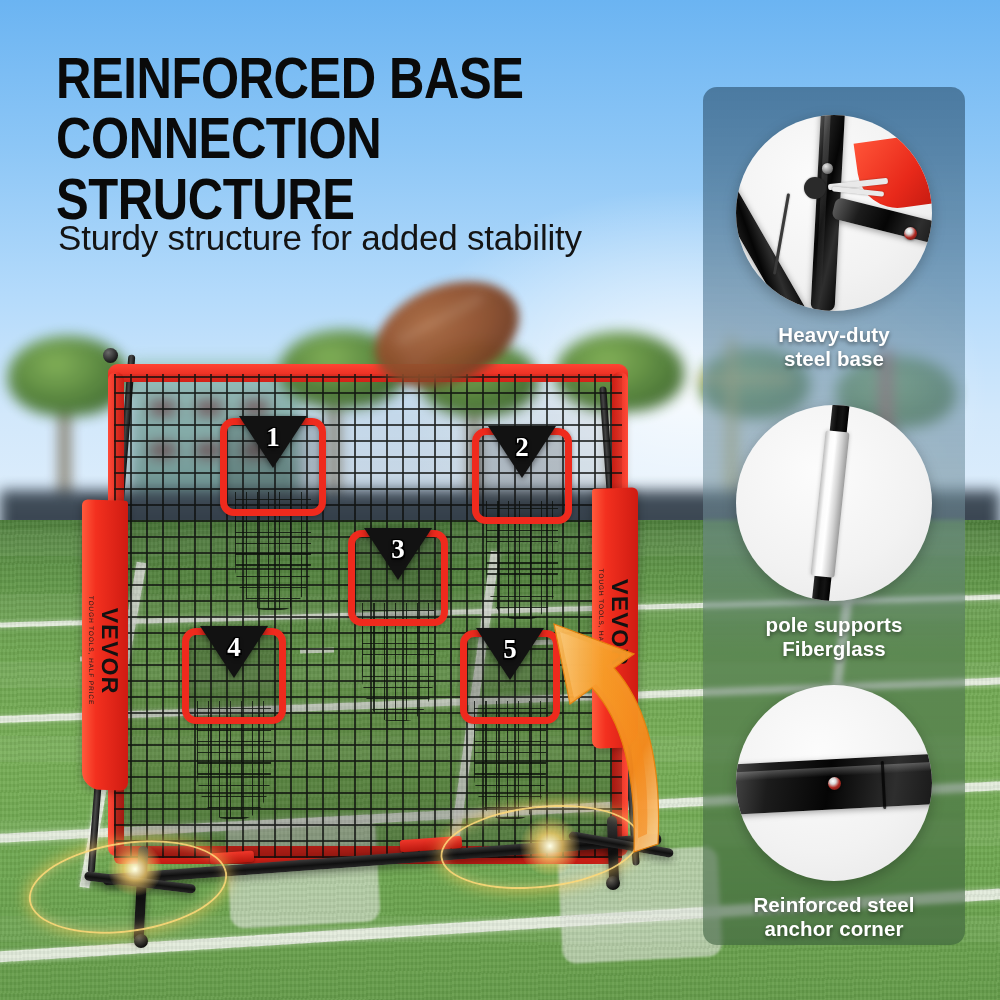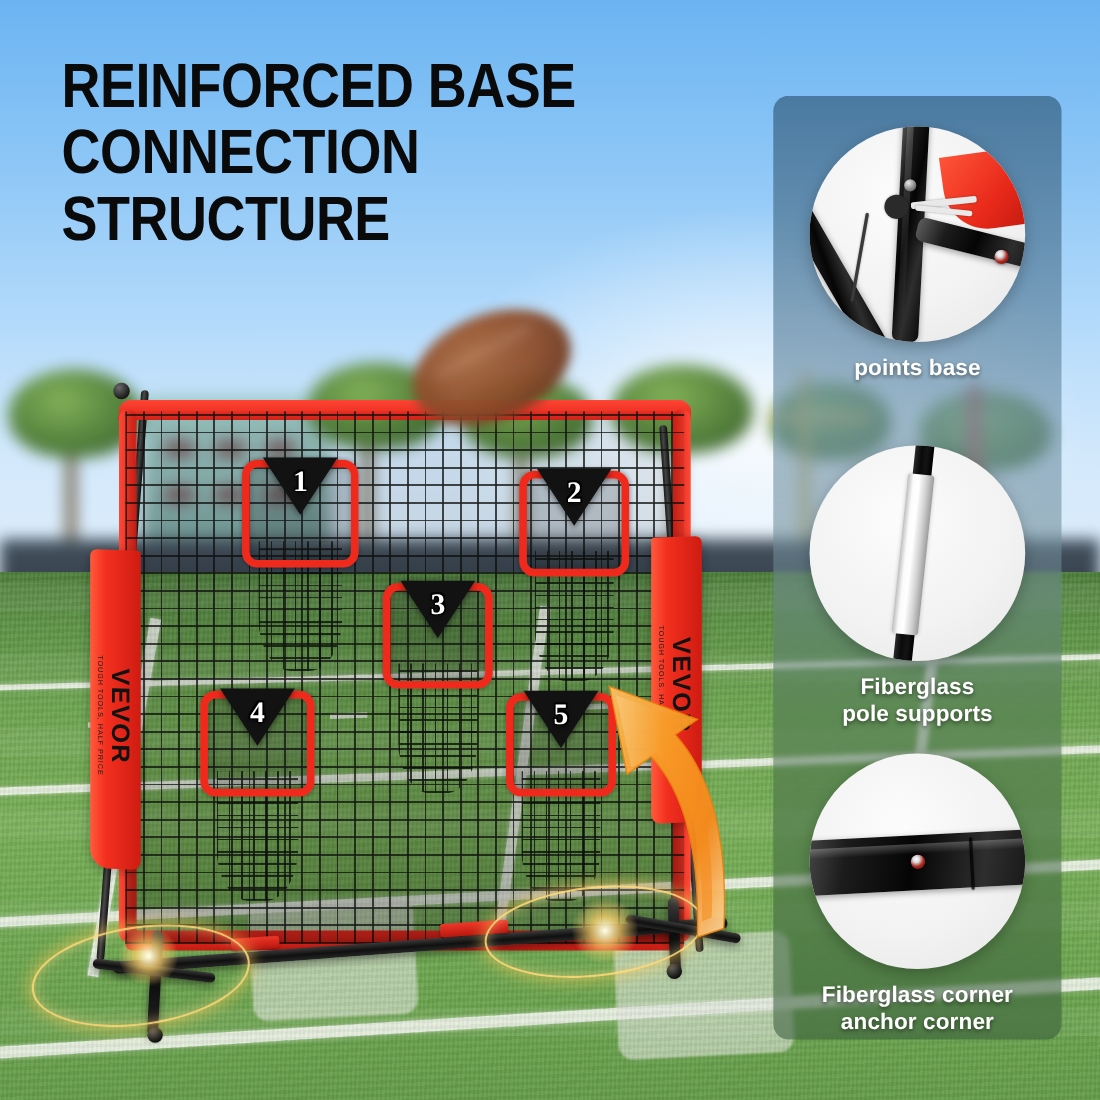--- a/index.html
+++ b/index.html
@@ -475,62 +475,64 @@
                C106 160 92 108 62 76 L40 92 Z" fill="url(#ag)" stroke="#e8830f" stroke-width="1.2" opacity="0.97"></path>
       <path d="M30 20 L92 43 L76 54 C106 90 120 148 117 222 L108 226
                C110 150 96 104 66 72 L44 86 Z" fill="url(#ag2)" opacity="0.55"></path>
     </svg>
   </div>
 
   <div class="headline">
     <div class="h-line">REINFORCED BASE</div>
     <div class="h-line">CONNECTION STRUCTURE</div>
   </div>
+  <div class="subhead">Sturdy structure for added stability</div>
 
   <div class="panel">
 
     <div class="panel-item" style="top:28px;">
       <div class="circle-img">
         <div class="red-fab" style="left:122px;top:22px;width:92px;height:70px;border-radius:0 0 0 40px;transform:rotate(-8deg);"></div>
         <div class="tube" style="left:80px;top:-14px;width:24px;height:210px;transform:rotate(3deg);"></div>
         <div class="tube-hl" style="left:84px;top:-10px;width:6px;height:200px;transform:rotate(3deg);opacity:.35;"></div>
         <div class="tube" style="left:6px;top:34px;width:22px;height:180px;transform:rotate(-30deg);"></div>
         <div class="tube" style="left:96px;top:96px;width:120px;height:22px;transform:rotate(14deg);"></div>
         <div class="rivet" style="left:86px;top:48px;"></div>
         <div class="rivet-red" style="left:168px;top:112px;"></div>
         <div class="cord" style="left:92px;top:66px;width:60px;height:6px;transform:rotate(-6deg);"></div>
         <div class="cord" style="left:96px;top:74px;width:52px;height:5px;transform:rotate(6deg);"></div>
         <div class="cord" style="left:68px;top:62px;width:22px;height:22px;border-radius:50%;background:#2a2a2a;"></div>
         <div class="cord" style="left:44px;top:78px;width:3px;height:82px;background:#3a3a3a;transform:rotate(10deg);"></div>
       </div>
       <div class="panel-label">
-        <div>points base</div>
+        <div>Heavy-duty</div>
+        <div>steel base</div>
       </div>
     </div>
 
     <div class="panel-item" style="top:318px;">
       <div class="circle-img">
         <div class="fiber-pole" style="left:86px;top:-20px;width:17px;height:240px;transform:rotate(6deg);"></div>
         <div class="fiber-sleeve" style="left:82px;top:26px;width:24px;height:146px;transform:rotate(6deg);"></div>
         <div class="tube-hl" style="left:88px;top:32px;width:6px;height:134px;transform:rotate(6deg);opacity:.9;"></div>
       </div>
       <div class="panel-label">
+        <div>pole supports</div>
         <div>Fiberglass</div>
-        <div>pole supports</div>
       </div>
     </div>
 
     <div class="panel-item" style="top:598px;">
       <div class="circle-img">
         <div class="tube" style="left:-22px;top:74px;width:250px;height:50px;border-radius:9px;transform:rotate(-3deg);"></div>
         <div class="tube-hl" style="left:-16px;top:82px;width:236px;height:9px;transform:rotate(-3deg);opacity:.45;"></div>
         <div class="rivet-red" style="left:92px;top:92px;"></div>
         <div class="cord" style="left:146px;top:76px;width:3px;height:48px;background:rgba(0,0,0,.75);transform:rotate(-3deg);"></div>
       </div>
       <div class="panel-label">
-        <div>Fiberglass corner</div>
+        <div>Reinforced steel</div>
         <div>anchor corner</div>
       </div>
     </div>
 
   </div>
 
 </div>
 
 </body></html>

